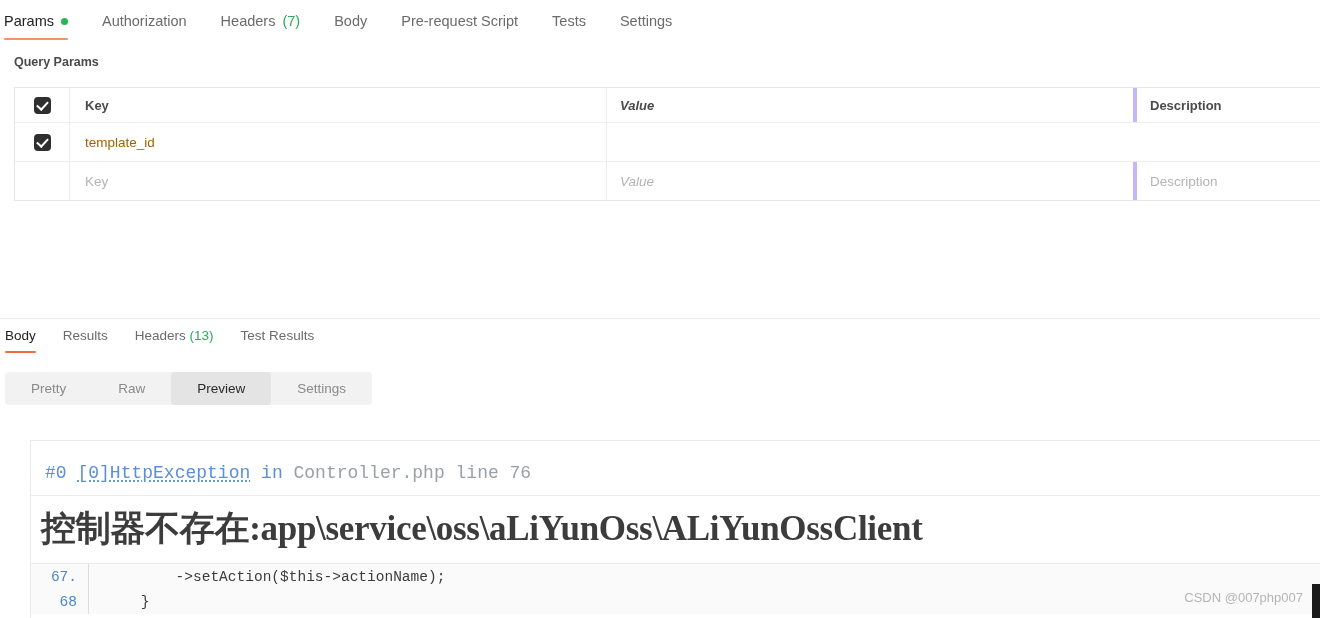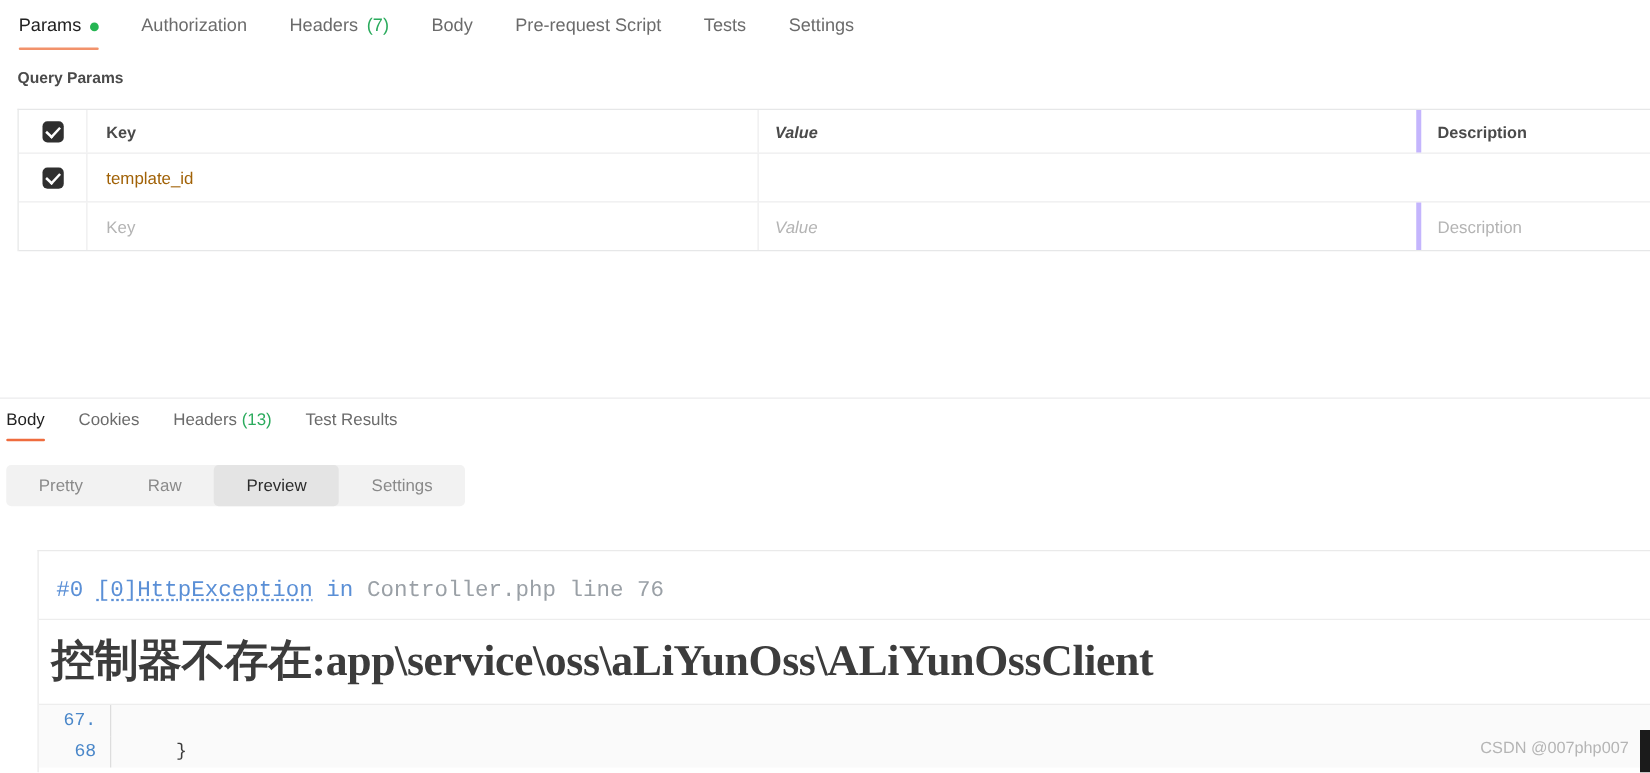--- a/index.html
+++ b/index.html
@@ -8,21 +8,21 @@
     width: 1320px; height: 618px;
     background: #ffffff;
     font-family: "Liberation Sans", sans-serif;
     overflow: hidden;
   }
   #app { position: relative; width: 1320px; height: 618px; background:#fff; }
 
   
   .req-tabs {
     position: absolute; left: 0; top: 0; width: 1320px; height: 44px;
-    display: flex; align-items: flex-start; padding-left: 15px; padding-top: 13px;
+    display: flex; align-items: flex-start; padding-left: 4px; padding-top: 13px;
   }
   .req-tab {
     position: relative;
     font-size: 14.5px; color: #6b6b6b;
     padding: 0 0 11px 0; margin-right: 34px;
     white-space: nowrap; cursor: pointer;
     display: flex; align-items: center; gap: 7px;
   }
   .req-tab.active { color: #212121; }
   .req-tab.active .tab-underline {
@@ -253,21 +253,21 @@
   </div>
 
   <div class="pane-divider"></div>
 
   <div class="res-tabs">
     <div class="res-tab active">
       <span>Body</span>
       <span class="tab-underline"></span>
     </div>
     <div class="res-tab">
-      <span>Cookies</span>
+      <span>Results</span>
     </div>
     <div class="res-tab">
       <span>Headers</span>
       <span class="tab-count">(13)</span>
     </div>
     <div class="res-tab">
       <span>Test Results</span>
     </div>
   </div>
 
@@ -292,20 +292,21 @@
     <div class="err-head">
       <span class="blue">#0</span><span>&nbsp;</span><span class="exc"><span>[0]</span><span>HttpException</span></span><span>&nbsp;</span><span class="blue">in</span><span>&nbsp;</span><span>Controller.php line 76</span>
     </div>
 
     <div class="err-title">控制器不存在:app\service\oss\aLiYunOss\ALiYunOssClient</div>
 
     <div class="code-block">
       <div class="code-line">
         <span class="ln">67.</span>
         <span class="gutter"></span>
+        <span class="code-text">        -&gt;setAction($this-&gt;actionName);</span>
       </div>
       <div class="code-line">
         <span class="ln">68</span>
         <span class="gutter"></span>
         <span class="code-text">    }</span>
       </div>
     </div>
 
   </div>
 

